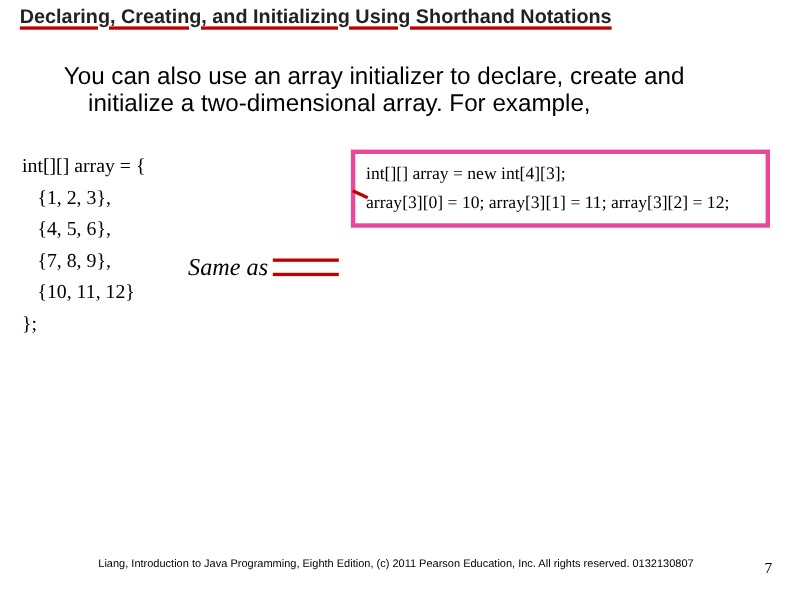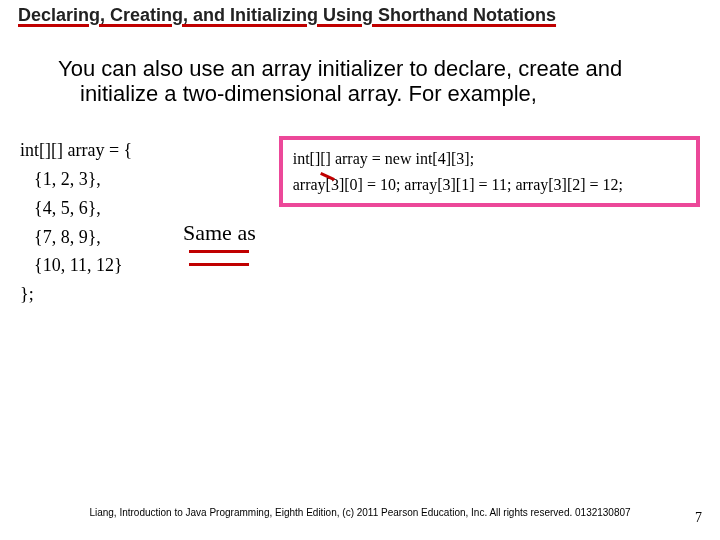--- a/index.html
+++ b/index.html
@@ -36,43 +36,44 @@
     font-size: 22px;
     line-height: 1.15;
     color: #000;
     margin: 0 8px 30px 22px;
     text-indent: -22px;
     padding-left: 40px;
   }
   .compare {
     display: flex;
     align-items: flex-start;
-    gap: 23px;
+    gap: 11px;
     padding: 0 2px;
   }
   .left-code {
     font-family: 'Times New Roman', Times, serif;
     font-size: 18px;
     line-height: 1.6;
     color: #000;
     min-width: 140px;
   }
   .left-code .row { white-space: nowrap; }
   .left-code .indent { padding-left: 14px; }
   .mid {
     font-family: 'Times New Roman', Times, serif;
     font-size: 22px;
     color: #000;
     align-self: center;
     text-align: center;
     display: flex;
-    flex-direction: column;
+    flex-direction: row;
     align-items: center;
     gap: 4px;
     margin-top: 40px;
+    font-style: italic;
   }
   .eq {
     width: 60px;
     height: 10px;
     border-top: 3px solid #c00000;
     border-bottom: 3px solid #c00000;
   }
   .right-box {
     border: 4px solid #ec4899;
     padding: 6px 10px;

